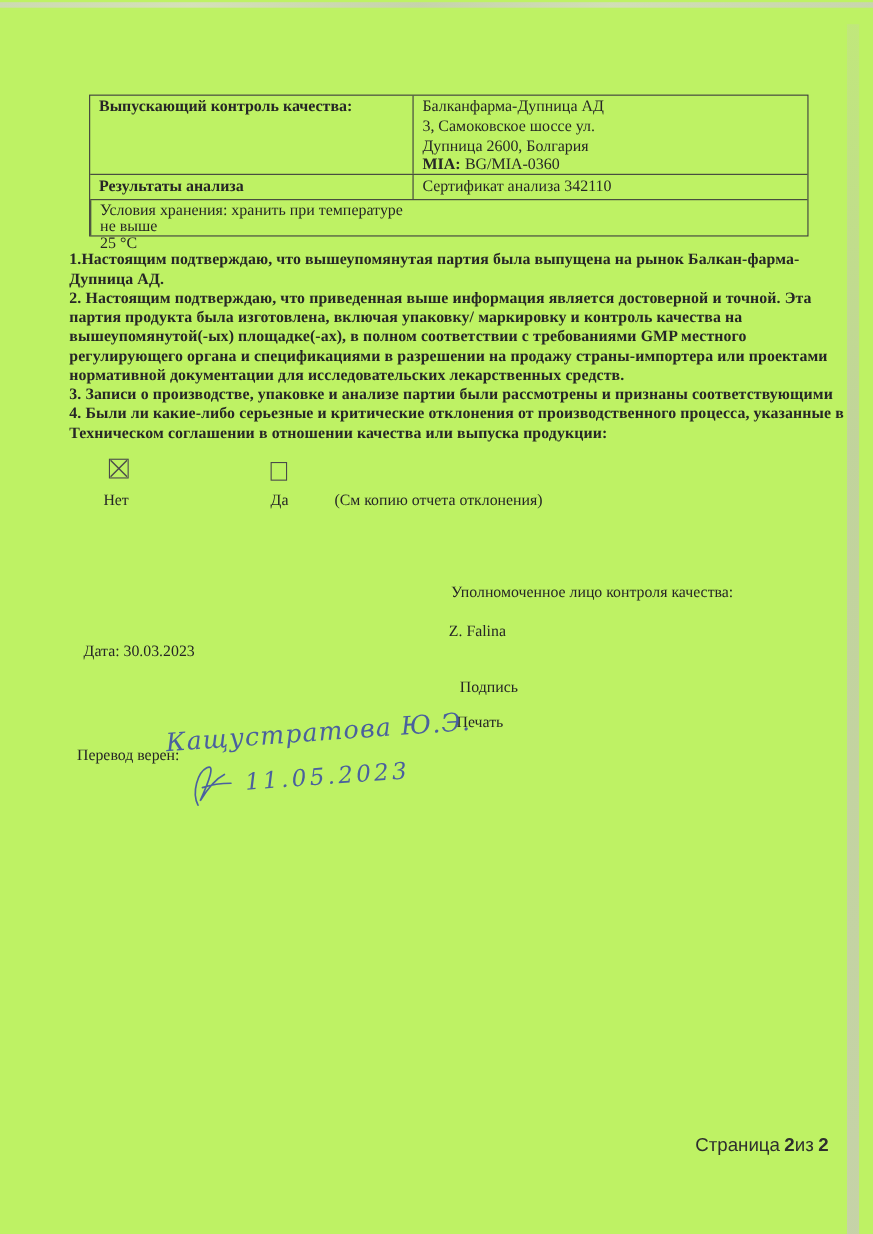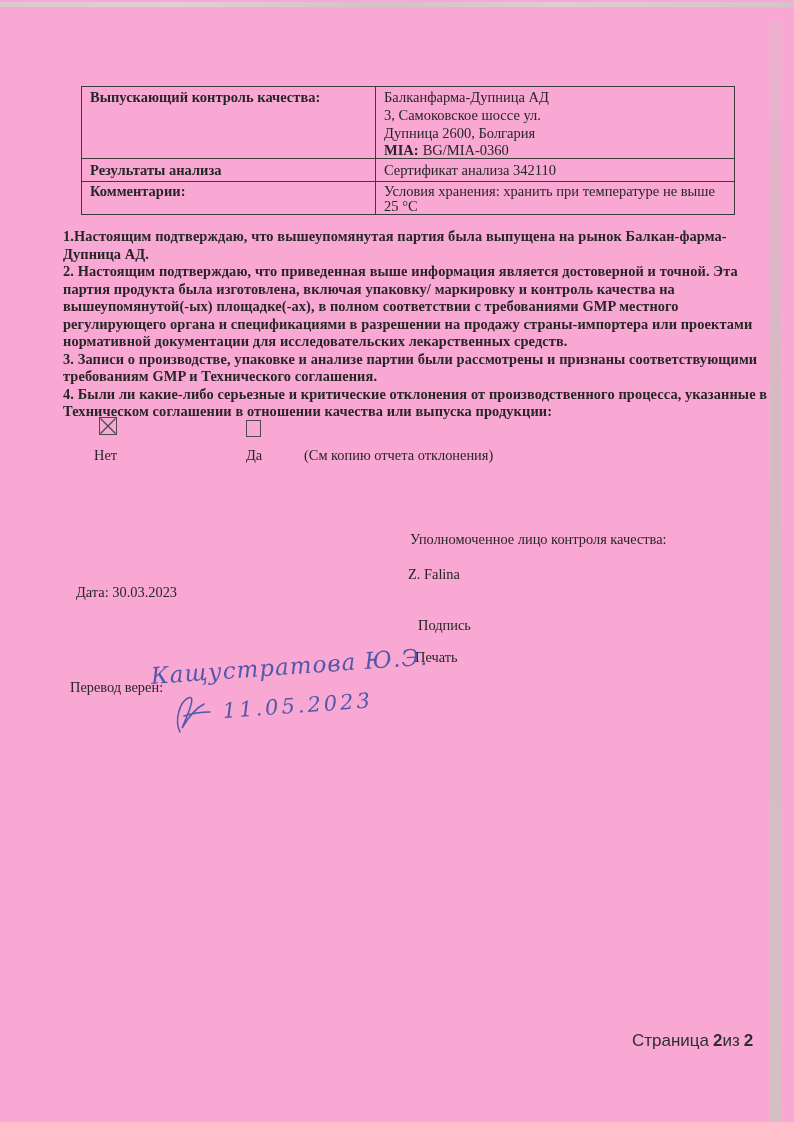--- a/index.html
+++ b/index.html
@@ -1,18 +1,18 @@
 <!DOCTYPE html>
 <html><head>
 <meta charset="utf-8">
 <style>
   html,body { margin:0; padding:0; background:#ffffff; }
   .page {
     position:relative; width:794px; height:1122px; margin:0 auto;
-    background:#f9a8d4; overflow:hidden;
+    background:#bef264; overflow:hidden;
     font-family:"Liberation Serif", serif; color:#262626;
   }
   .abs { position:absolute; }
   .nowrap { white-space:nowrap; }
 
   
   .scan-top-line {
     left:0; top:2px; width:794px; height:5px;
     background:linear-gradient(90deg,#d2d2cc 0%,#dddbd5 22%,#c9c9c3 48%,#d8d8d2 70%,#ccccc6 100%);
     opacity:.75;
@@ -76,36 +76,34 @@
 3, Самоковское шоссе ул.
 Дупница 2600, Болгария</div>
         <div><span class="mia-label">MIA:</span><span class="mia-value">BG/MIA-0360</span></div>
       </div>
     </div>
     <div class="qc-row r2">
       <div class="cell label">Результаты анализа</div>
       <div class="cell value">Сертификат анализа 342110</div>
     </div>
     <div class="qc-row r3">
-      <div class="cell label">Комментарии:</div>
       <div class="cell value pre">Условия хранения: хранить при температуре не выше
 25 °C</div>
     </div>
   </div>
 
   <div class="abs statements">
     <div class="statement-line">1.Настоящим подтверждаю, что вышеупомянутая партия была выпущена на рынок Балкан-фарма-</div>
     <div class="statement-line">Дупница АД.</div>
     <div class="statement-line">2. Настоящим подтверждаю, что приведенная выше информация является достоверной и точной. Эта</div>
     <div class="statement-line">партия продукта была изготовлена, включая упаковку/ маркировку и контроль качества на</div>
     <div class="statement-line">вышеупомянутой(-ых) площадке(-ах), в полном соответствии с требованиями GMP местного</div>
     <div class="statement-line">регулирующего органа и спецификациями в разрешении на продажу страны-импортера или проектами</div>
     <div class="statement-line">нормативной документации для исследовательских лекарственных средств.</div>
     <div class="statement-line">3. Записи о производстве, упаковке и анализе партии были рассмотрены и признаны соответствующими</div>
-    <div class="statement-line">требованиям GMP и Технического соглашения.</div>
     <div class="statement-line">4. Были ли какие-либо серьезные и критические отклонения от производственного процесса, указанные в</div>
     <div class="statement-line">Техническом соглашении в отношении качества или выпуска продукции:</div>
   </div>
 
   <div class="abs cb cb-no">
     <svg viewBox="0 0 16 16">
       <line x1="0.5" y1="0.5" x2="15.5" y2="15.5" stroke="#4a4a4a" stroke-width="1.3"></line>
       <line x1="15.5" y1="0.5" x2="0.5" y2="15.5" stroke="#4a4a4a" stroke-width="1.3"></line>
     </svg>
   </div>

